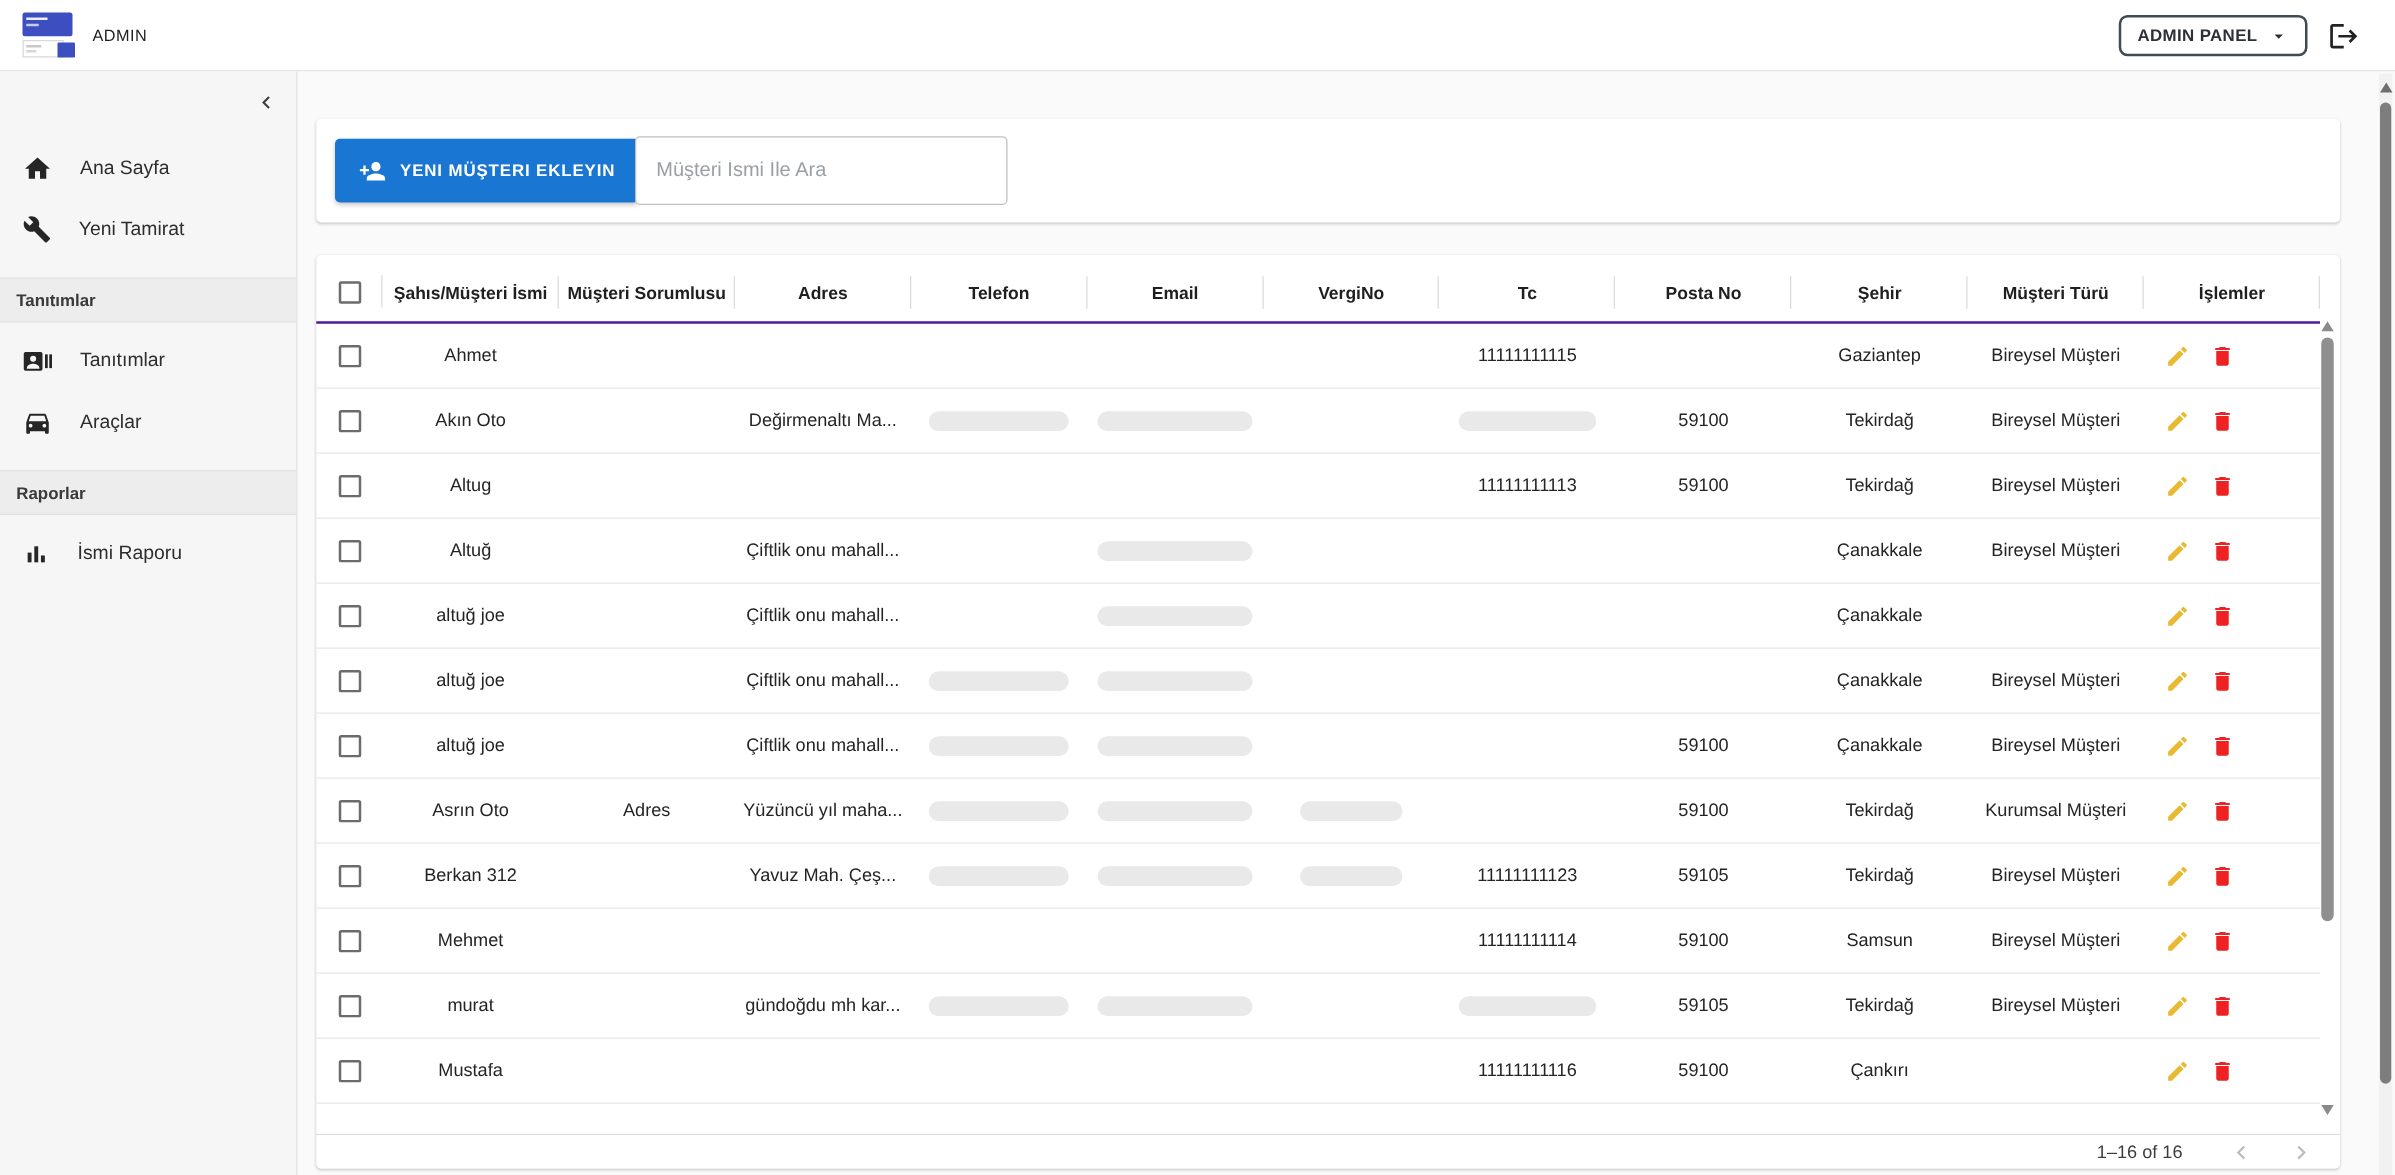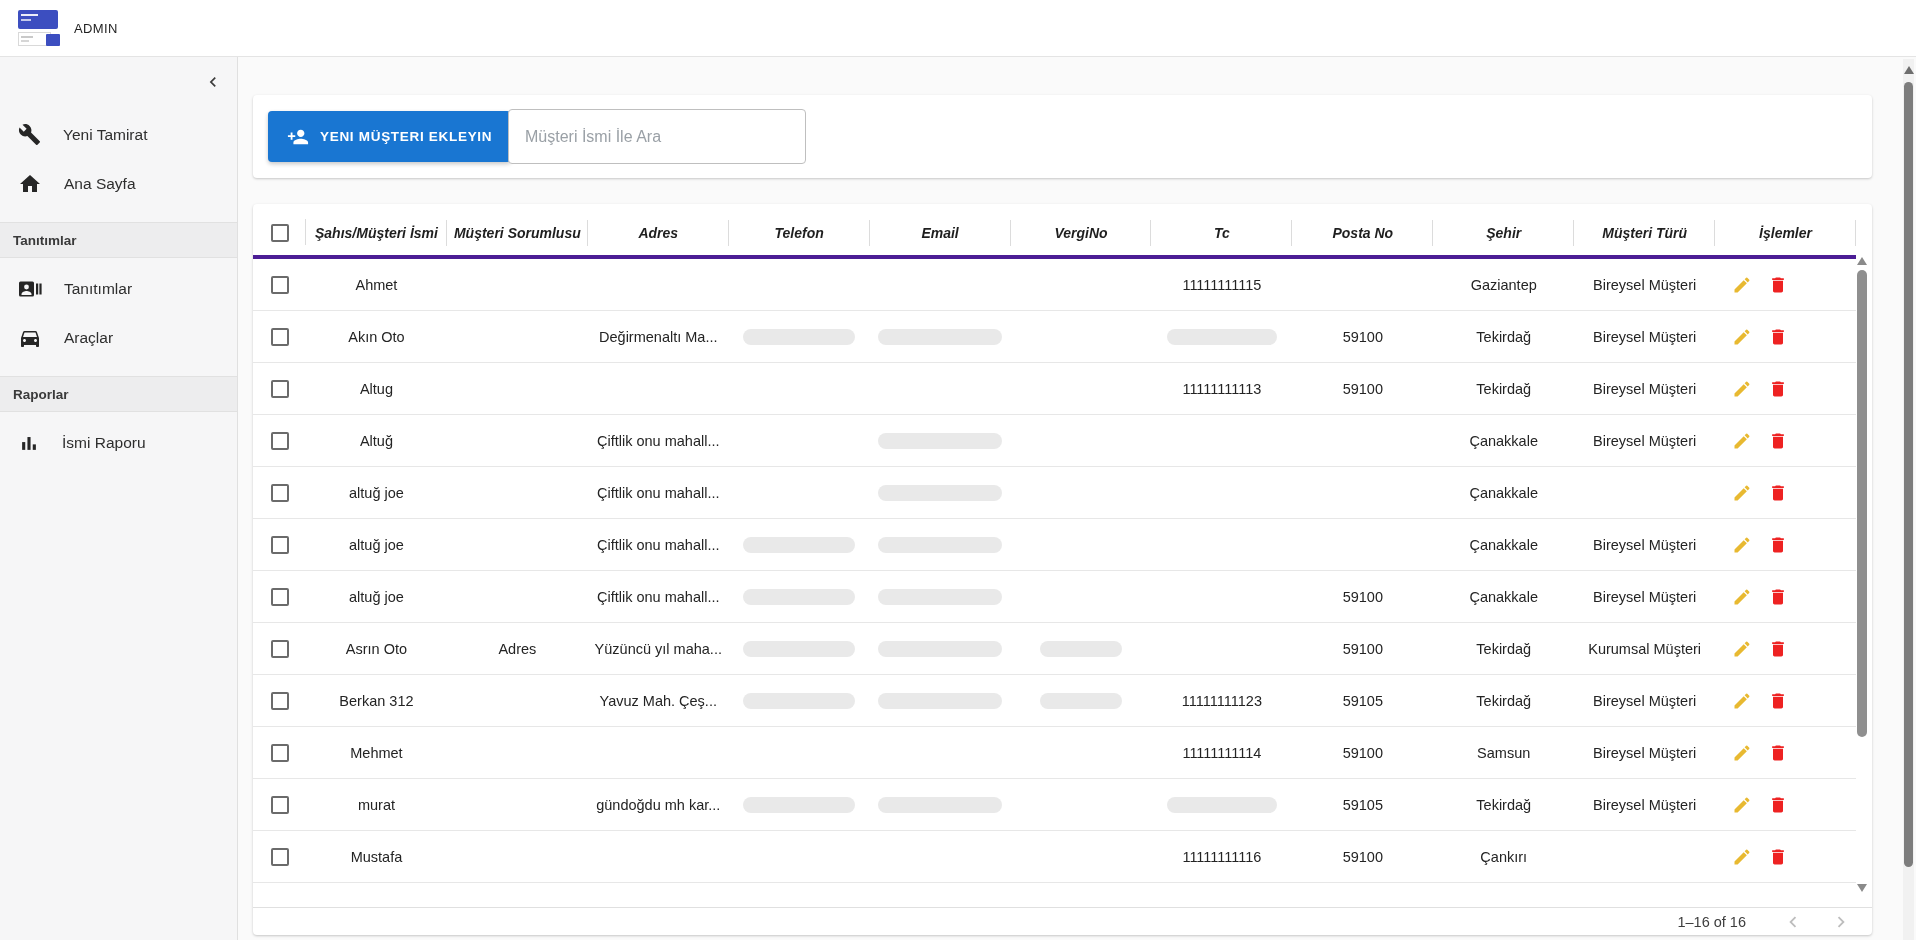--- a/index.html
+++ b/index.html
@@ -52,21 +52,21 @@
   .search-input { position:absolute; left:255px; top:14px; width:298px; height:55px;
     border:1px solid #bfbfbf; border-radius:4px; padding:0 16px; font-family:inherit;
     font-size:16px; color:#333; background:#fff; outline:none; }
   .search-input::placeholder { color:#9aa0a6; }
 
   
   .table-card { position:absolute; left:253px; top:204px; width:1619px; height:731px;
     background:#fff; border-radius:4px; box-shadow:0 1px 3px rgba(0,0,0,.13), 0 1px 2px rgba(0,0,0,.09); }
   .thead { position:absolute; top:6px; left:0; width:1603px; height:49px;
     display:grid; grid-template-columns:53px repeat(11, 1fr); align-items:center;
-    border-bottom:4px solid #4c1d95;font-style:italic; }
+    border-bottom:2px solid #4c1d95; }
   .th { position:relative; text-align:center; font-size:14px; font-weight:bold; color:#1f1f1f; }
   .th::after { content:""; position:absolute; right:0; top:50%; transform:translateY(-50%);
     width:1px; height:26px; background:#dcdcdc; }
   .tbody { position:absolute; top:55px; left:0; width:1603px; height:636px; overflow:hidden; }
   .trow { display:grid; grid-template-columns:53px repeat(11, 1fr); align-items:center;
     height:52px; border-bottom:1px solid #e7e7e7; }
   .td { text-align:center; font-size:14.5px; color:#242424; white-space:nowrap; overflow:hidden; }
   .cb { display:inline-block; width:18px; height:18px; border:2px solid #6b6b6b; border-radius:2px;
     background:#fff; cursor:pointer; vertical-align:middle; }
   .pill { display:inline-block; height:16px; border-radius:8px; background:#e9e9e9; vertical-align:middle; }
@@ -99,46 +99,63 @@
 </head>
 <body>
 
 <div class="appbar">
   <div class="logo">
     <div class="logo-top"></div>
     <div class="logo-bottom"></div>
     <div class="logo-chip"></div>
   </div>
   <div class="app-title">ADMIN</div>
+  <div class="appbar-right">
+    <button class="panel-btn">
+      <span>ADMIN PANEL</span>
+      <span style="display:flex;">
+        <svg width="16" height="16" viewBox="0 0 24 24" fill="#2b3137">
+            <path d="M7 10l5 5 5-5z"></path>
+          </svg>
+      </span>
+    </button>
+    <button class="icon-plain">
+      <span style="display:flex;">
+        <svg width="26" height="26" viewBox="0 0 24 24" fill="#222222">
+            <path d="M17 7l-1.41 1.41L18.17 11H8v2h10.17l-2.58 2.58L17 17l5-5-5-5zM4 5h8V3H4c-1.1 0-2 .9-2 2v14c0 1.1.9 2 2 2h8v-2H4V5z"></path>
+          </svg>
+      </span>
+    </button>
+  </div>
 </div>
 
 <div class="sidebar">
   <div class="collapse-btn">
     <span style="display:flex;">
       <svg width="20" height="20" viewBox="0 0 24 24" fill="#3c3c3c">
           <path d="M15.41 7.41 14 6l-6 6 6 6 1.41-1.41L10.83 12z"></path>
         </svg>
     </span>
   </div>
   <div class="side-nav">
     <div class="side-item">
       <span style="display:flex;">
+        <svg width="24" height="24" viewBox="0 0 24 24" fill="#262626">
+            <path d="M10 20v-6h4v6h5v-8h3L12 3 2 12h3v8z"></path>
+          </svg>
+      </span>
+      <span>Ana Sayfa</span>
+    </div>
+    <div class="side-item">
+      <span style="display:flex;">
         <svg width="23" height="23" viewBox="0 0 24 24" fill="#262626">
             <path d="M22.7 19l-9.1-9.1c.9-2.3.4-5-1.5-6.9-2-2-5-2.4-7.4-1.3L9 6 6 9 1.6 4.7C.4 7.1.9 10.1 2.9 12.1c1.9 1.9 4.6 2.4 6.9 1.5l9.1 9.1c.4.4 1 .4 1.4 0l2.3-2.3c.5-.4.5-1.1.1-1.4z"></path>
           </svg>
       </span>
       <span>Yeni Tamirat</span>
-    </div>
-    <div class="side-item">
-      <span style="display:flex;">
-        <svg width="24" height="24" viewBox="0 0 24 24" fill="#262626">
-            <path d="M10 20v-6h4v6h5v-8h3L12 3 2 12h3v8z"></path>
-          </svg>
-      </span>
-      <span>Ana Sayfa</span>
     </div>
 
     <div class="section-bar">
       <span>Tanıtımlar</span>
     </div>
     <div class="side-item">
       <span style="display:flex;">
         <svg width="24" height="24" viewBox="0 0 24 24">
           <rect x="1" y="4.5" width="15" height="15" rx="1.5" fill="#262626"></rect>
           <circle cx="8.5" cy="10" r="2.4" fill="#f6f6f7"></circle>

